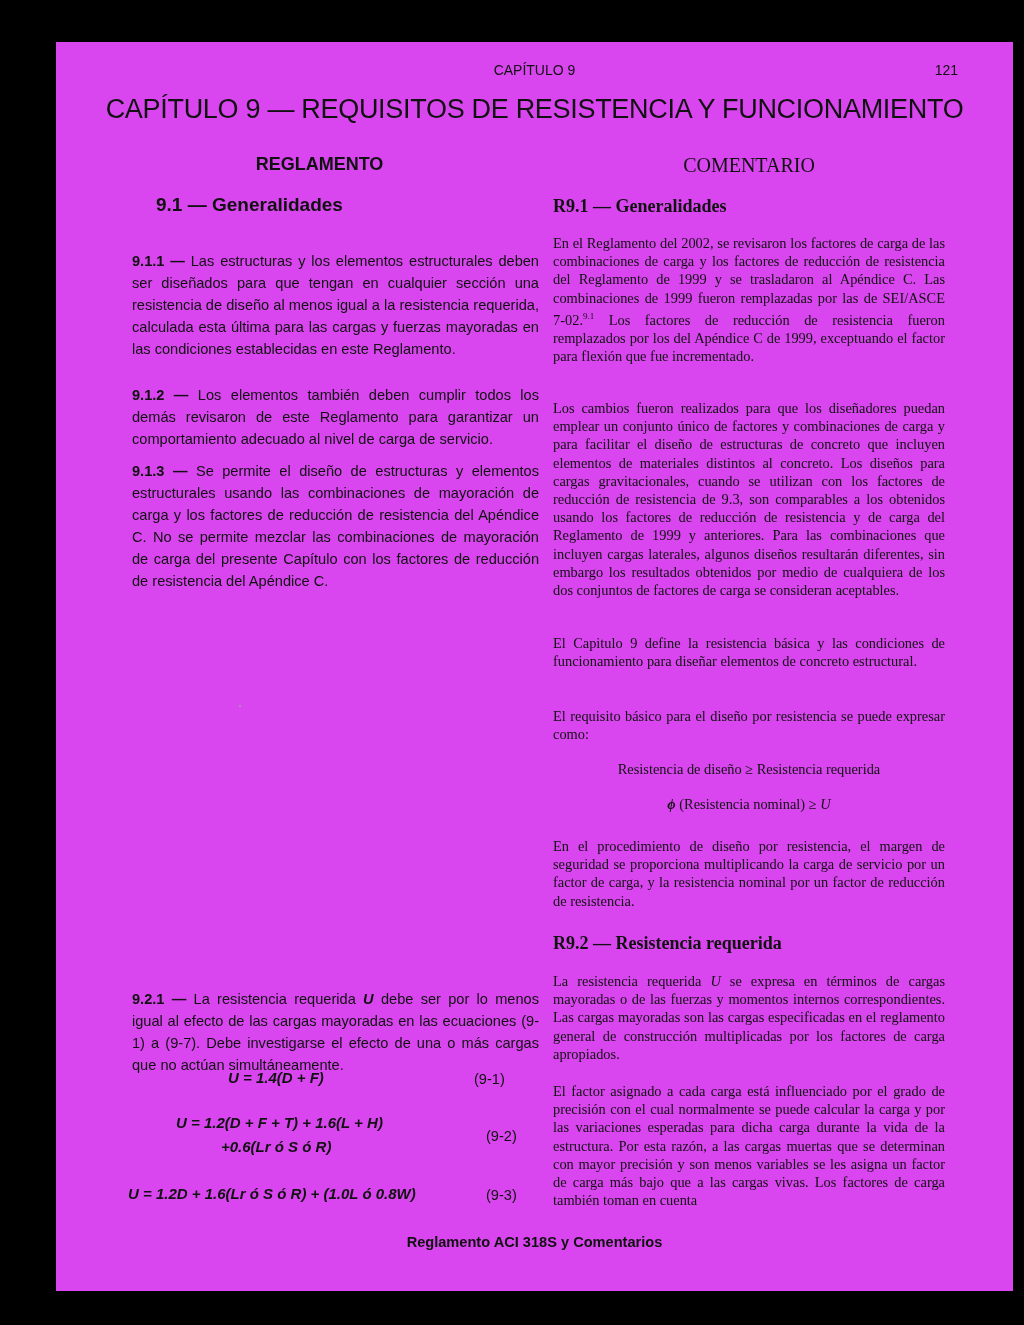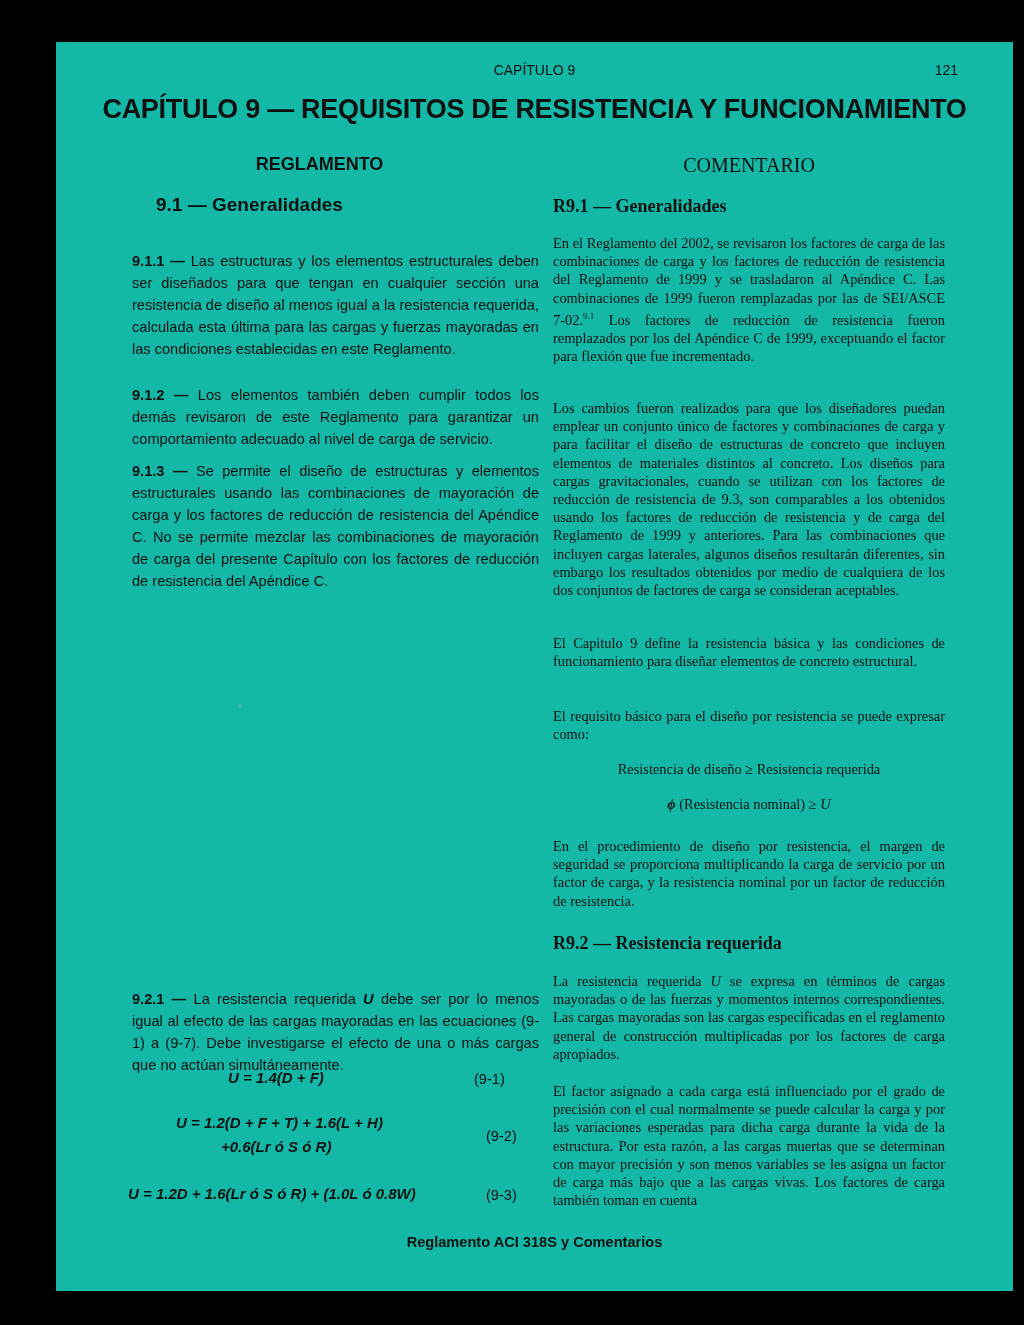--- a/index.html
+++ b/index.html
@@ -6,36 +6,36 @@
   body {
     width: 1024px; height: 1325px;
     background: #000000;
     position: relative;
     overflow: hidden;
   }
   .page {
     position: absolute;
     left: 56px; top: 42px;
     width: 957px; height: 1249px;
-    background: #14b8a6;
+    background: #d946ef;
     color: #111111;
   }
   .sans { font-family: "Liberation Sans", "DejaVu Sans", sans-serif; }
   .serif { font-family: "Liberation Serif", "DejaVu Serif", serif; }
 
   .running-head {
     position: absolute; top: 20px; left: 0; width: 957px;
     text-align: center; font-size: 14px;
   }
   .page-number {
     position: absolute; top: 20px; right: 55px; font-size: 14px;
   }
   .chapter-title {
     position: absolute; top: 52px; left: 0; width: 957px;
-    text-align: center; font-size: 27px; font-weight: bold; letter-spacing: -0.3px;
+    text-align: center; font-size: 27px; font-weight: normal; letter-spacing: -0.3px;
   }
 
   .col-heading-left {
     position: absolute; top: 112px; left: 60px; width: 407px;
     text-align: center; font-size: 18px; font-weight: bold;
   }
   .col-heading-right {
     position: absolute; top: 112px; left: 497px; width: 392px;
     text-align: center; font-size: 20px;
   }

